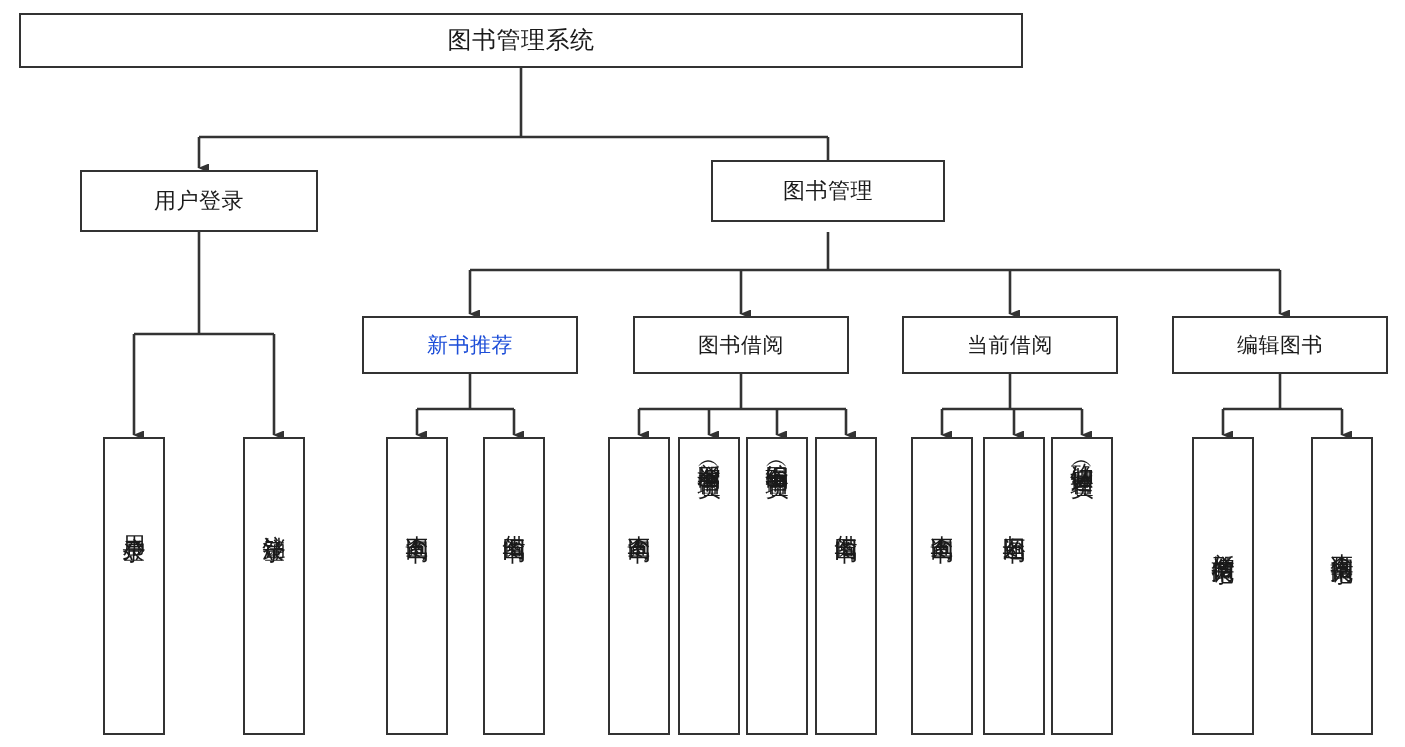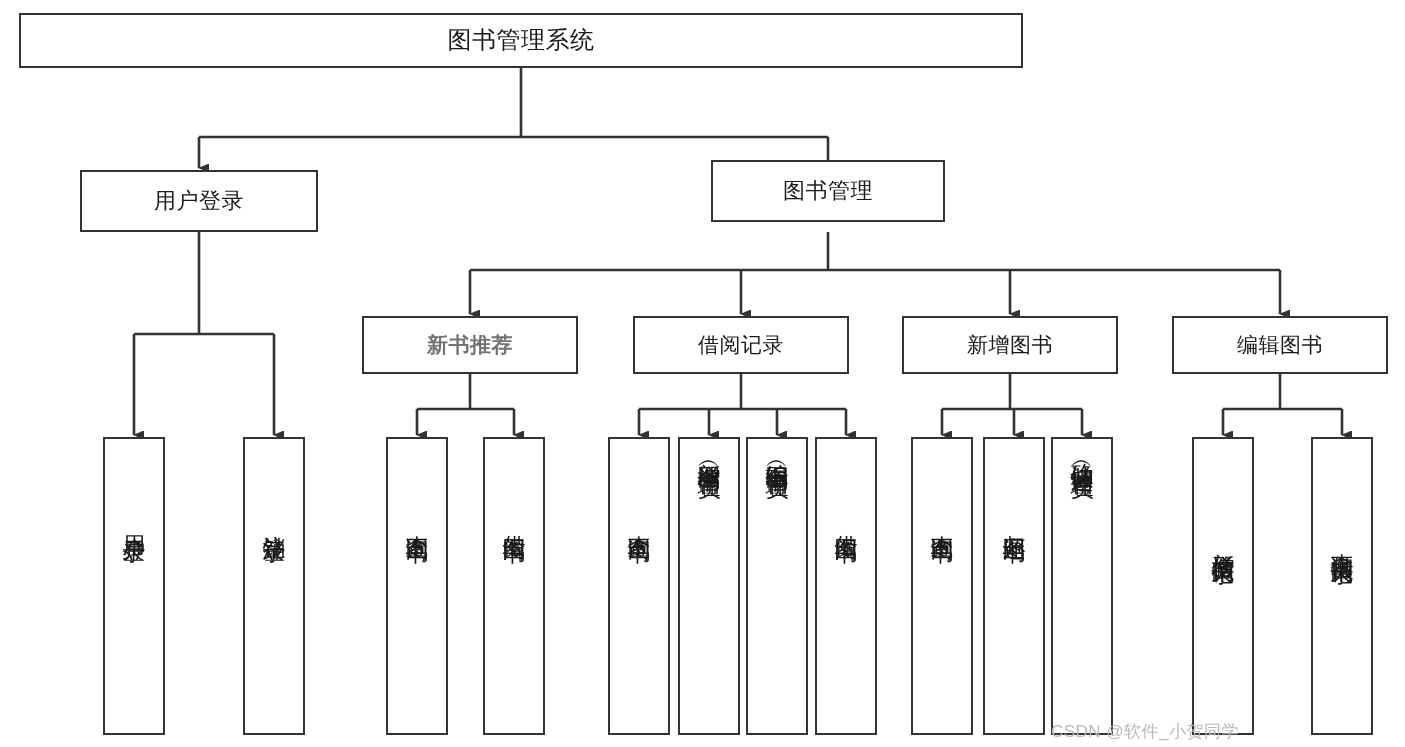--- a/index.html
+++ b/index.html
@@ -123,27 +123,27 @@
       <div class="node level-0" style="left: 19px; top: 13px; width: 1004px; height: 55px; border-color: rgb(51, 51, 51); background: rgb(255, 255, 255);">
         <span class="node-label" style="color: rgb(26, 26, 26);">图书管理系统</span>
       </div>
       <div class="node level-1" style="left: 80px; top: 170px; width: 238px; height: 62px; border-color: rgb(51, 51, 51); background: rgb(255, 255, 255);">
         <span class="node-label" style="color: rgb(26, 26, 26);">用户登录</span>
       </div>
       <div class="node level-1" style="left: 711px; top: 160px; width: 234px; height: 62px; border-color: rgb(51, 51, 51); background: rgb(255, 255, 255);">
         <span class="node-label" style="color: rgb(26, 26, 26);">图书管理</span>
       </div>
       <div class="node level-2" style="left: 362px; top: 316px; width: 216px; height: 58px; border-color: rgb(51, 51, 51); background: rgb(255, 255, 255);">
-        <span class="node-label" style="color: #737373; font-weight: bold;">新书推荐</span>
+        <span class="node-label" style="color: #1d4ed8;">新书推荐</span>
       </div>
       <div class="node level-2" style="left: 633px; top: 316px; width: 216px; height: 58px; border-color: rgb(51, 51, 51); background: rgb(255, 255, 255);">
-        <span class="node-label" style="color: rgb(26, 26, 26);">借阅记录</span>
+        <span class="node-label" style="color: rgb(26, 26, 26);">图书借阅</span>
       </div>
       <div class="node level-2" style="left: 902px; top: 316px; width: 216px; height: 58px; border-color: rgb(51, 51, 51); background: rgb(255, 255, 255);">
-        <span class="node-label" style="color: rgb(26, 26, 26);">新增图书</span>
+        <span class="node-label" style="color: rgb(26, 26, 26);">当前借阅</span>
       </div>
       <div class="node level-2" style="left: 1172px; top: 316px; width: 216px; height: 58px; border-color: rgb(51, 51, 51); background: rgb(255, 255, 255);">
         <span class="node-label" style="color: rgb(26, 26, 26);">编辑图书</span>
       </div>
       <div class="node level-3 leaf mid" style="left: 103px; top: 437px; width: 62px; height: 298px; border-color: rgb(51, 51, 51); background: rgb(255, 255, 255);">
         <span class="node-label" style="color: rgb(26, 26, 26);">用户登录</span>
       </div>
       <div class="node level-3 leaf mid" style="left: 243px; top: 437px; width: 62px; height: 298px; border-color: rgb(51, 51, 51); background: rgb(255, 255, 255);">
         <span class="node-label" style="color: rgb(26, 26, 26);">注销登录</span>
       </div>
@@ -175,14 +175,13 @@
         <span class="node-label" style="color: rgb(26, 26, 26);">确认归还（管理员）</span>
       </div>
       <div class="node level-3 leaf short" style="left: 1192px; top: 437px; width: 62px; height: 298px; border-color: rgb(51, 51, 51); background: rgb(255, 255, 255);">
         <span class="node-label" style="color: rgb(26, 26, 26);">新增借阅记录</span>
       </div>
       <div class="node level-3 leaf short" style="left: 1311px; top: 437px; width: 62px; height: 298px; border-color: rgb(51, 51, 51); background: rgb(255, 255, 255);">
         <span class="node-label" style="color: rgb(26, 26, 26);">查询借阅记录</span>
       </div>
     </div>
 
-  <div id="watermark">CSDN @软件_小贺同学</div>
 </div>
 
 </body></html>

